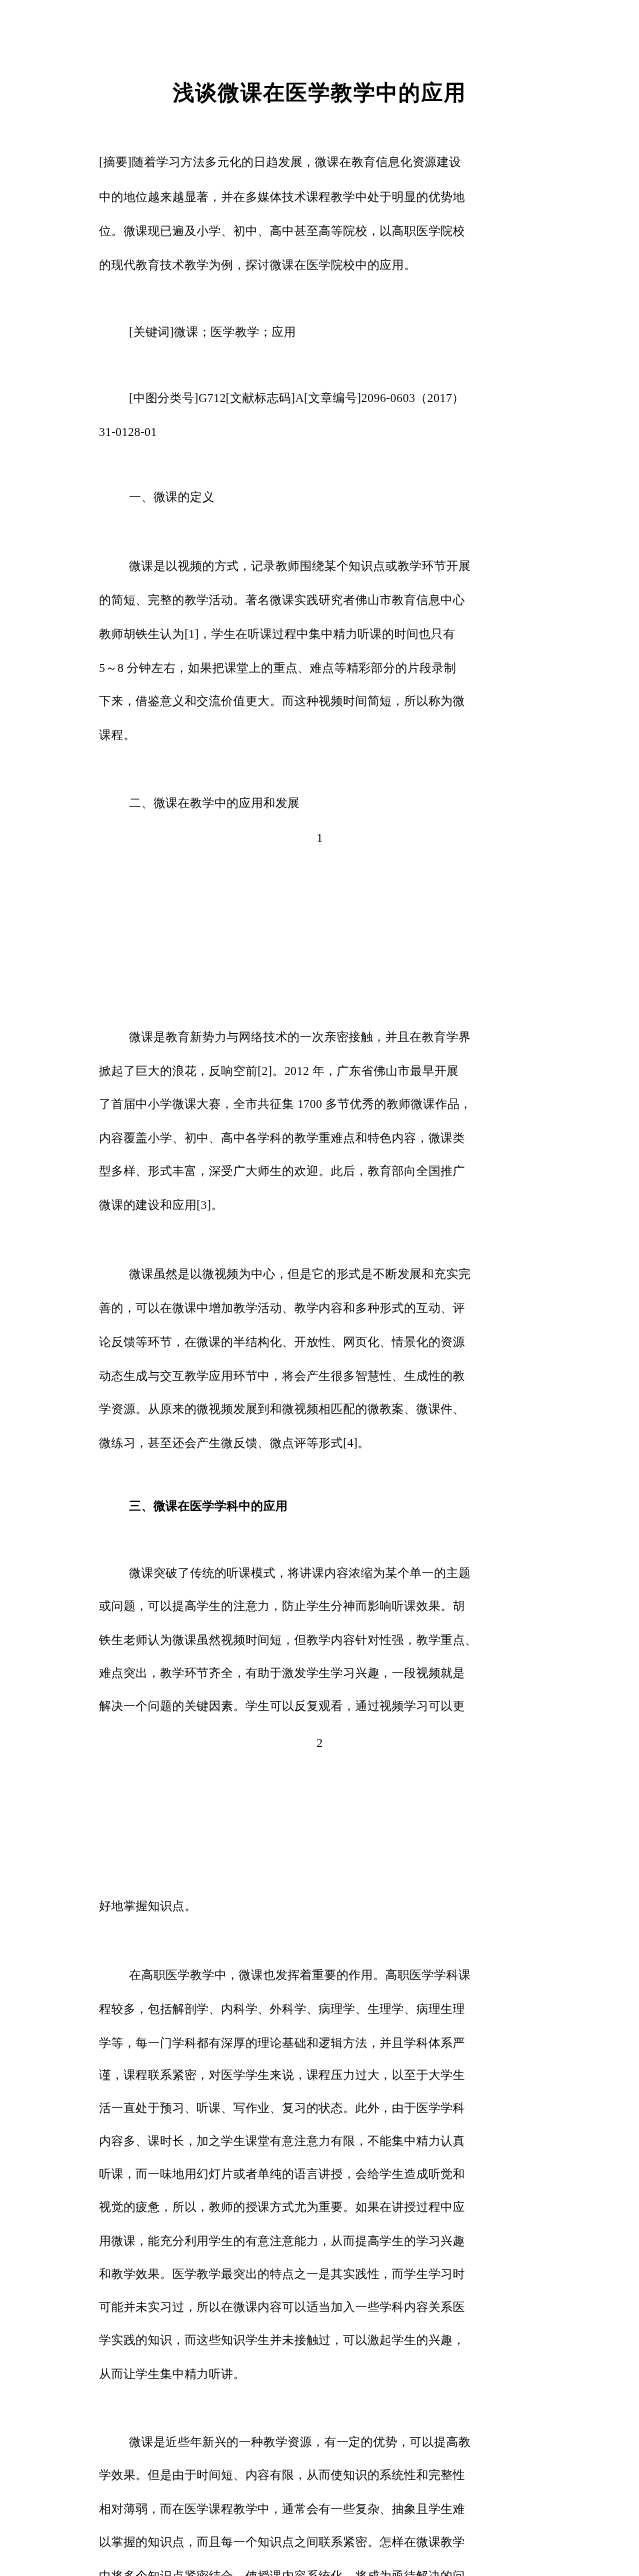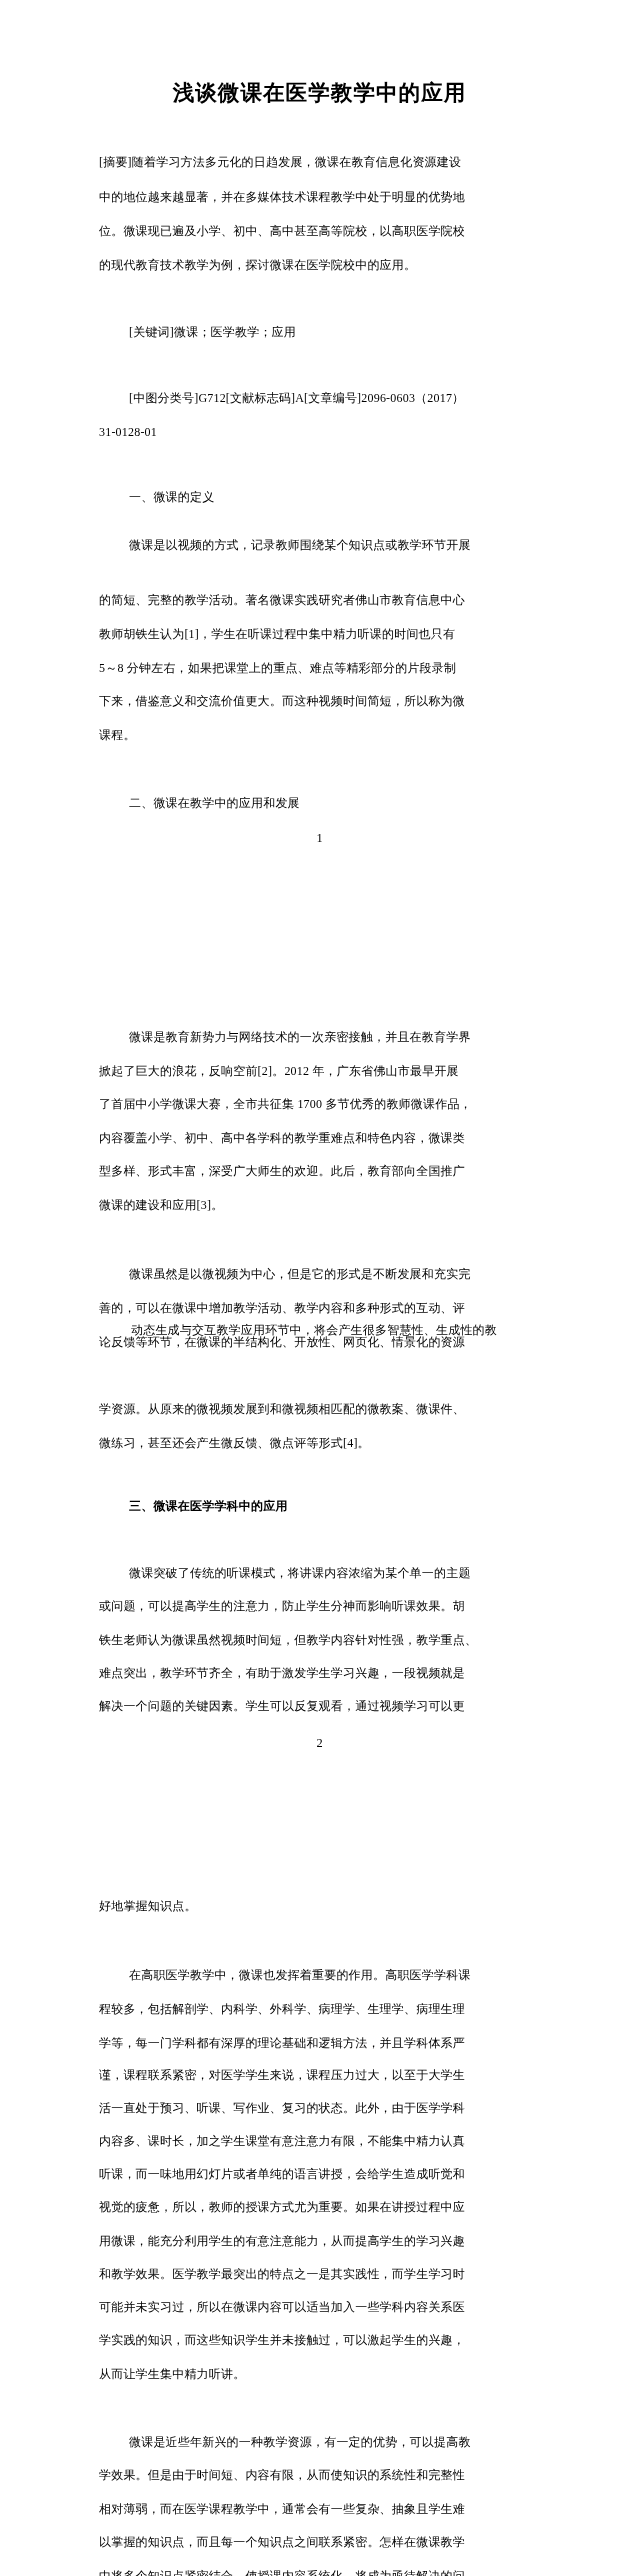--- a/index.html
+++ b/index.html
@@ -49,38 +49,38 @@
   <div class="doc-title">浅谈微课在医学教学中的应用</div>
   <div id="lines-root">
       <div class="line flush" style="top: 152px;">[摘要]随着学习方法多元化的日趋发展，微课在教育信息化资源建设</div>
       <div class="line flush" style="top: 187px;">中的地位越来越显著，并在多媒体技术课程教学中处于明显的优势地</div>
       <div class="line flush" style="top: 221px;">位。微课现已遍及小学、初中、高中甚至高等院校，以高职医学院校</div>
       <div class="line flush" style="top: 255px;">的现代教育技术教学为例，探讨微课在医学院校中的应用。</div>
       <div class="line indent" style="top: 322px; text-align: center;">[关键词]微课；医学教学；应用</div>
       <div class="line indent" style="top: 388px;">[中图分类号]G712[文献标志码]A[文章编号]2096-0603（2017）</div>
       <div class="line flush" style="top: 422px; text-align: right;">31-0128-01</div>
       <div class="line indent" style="top: 487px;">一、微课的定义</div>
-      <div class="line indent" style="top: 535px;">微课是以视频的方式，记录教师围绕某个知识点或教学环节开展</div>
+      <div class="line indent" style="top: 556px;">微课是以视频的方式，记录教师围绕某个知识点或教学环节开展</div>
       <div class="line flush" style="top: 590px;">的简短、完整的教学活动。著名微课实践研究者佛山市教育信息中心</div>
       <div class="line flush" style="top: 624px;">教师胡铁生认为[1]，学生在听课过程中集中精力听课的时间也只有</div>
       <div class="line flush" style="top: 658px;">5～8 分钟左右，如果把课堂上的重点、难点等精彩部分的片段录制</div>
       <div class="line flush" style="top: 691px;">下来，借鉴意义和交流价值更大。而这种视频时间简短，所以称为微</div>
       <div class="line flush" style="top: 725px;">课程。</div>
       <div class="line indent" style="top: 793px;">二、微课在教学中的应用和发展</div>
       <div class="line center pageno" style="top: 828px;">1</div>
       <div class="line indent" style="top: 1027px;">微课是教育新势力与网络技术的一次亲密接触，并且在教育学界</div>
       <div class="line flush" style="top: 1061px;">掀起了巨大的浪花，反响空前[2]。2012 年，广东省佛山市最早开展</div>
       <div class="line flush" style="top: 1094px;">了首届中小学微课大赛，全市共征集 1700 多节优秀的教师微课作品，</div>
       <div class="line flush" style="top: 1128px;">内容覆盖小学、初中、高中各学科的教学重难点和特色内容，微课类</div>
       <div class="line flush" style="top: 1161px;">型多样、形式丰富，深受广大师生的欢迎。此后，教育部向全国推广</div>
       <div class="line flush" style="top: 1195px;">微课的建设和应用[3]。</div>
       <div class="line indent" style="top: 1264px;">微课虽然是以微视频为中心，但是它的形式是不断发展和充实完</div>
       <div class="line flush" style="top: 1298px;">善的，可以在微课中增加教学活动、教学内容和多种形式的互动、评</div>
       <div class="line flush" style="top: 1332px;">论反馈等环节，在微课的半结构化、开放性、网页化、情景化的资源</div>
-      <div class="line flush" style="top: 1320px; margin-left: 32px;">动态生成与交互教学应用环节中，将会产生很多智慧性、生成性的教</div>
+      <div class="line flush" style="top: 1366px;">动态生成与交互教学应用环节中，将会产生很多智慧性、生成性的教</div>
       <div class="line flush" style="top: 1399px;">学资源。从原来的微视频发展到和微视频相匹配的微教案、微课件、</div>
       <div class="line flush" style="top: 1433px;">微练习，甚至还会产生微反馈、微点评等形式[4]。</div>
       <div class="line indent" style="top: 1496px; font-weight: bold;">三、微课在医学学科中的应用</div>
       <div class="line indent" style="top: 1563px;">微课突破了传统的听课模式，将讲课内容浓缩为某个单一的主题</div>
       <div class="line flush" style="top: 1596px;">或问题，可以提高学生的注意力，防止学生分神而影响听课效果。胡</div>
       <div class="line flush" style="top: 1630px;">铁生老师认为微课虽然视频时间短，但教学内容针对性强，教学重点、</div>
       <div class="line flush" style="top: 1663px;">难点突出，教学环节齐全，有助于激发学生学习兴趣，一段视频就是</div>
       <div class="line flush" style="top: 1696px;">解决一个问题的关键因素。学生可以反复观看，通过视频学习可以更</div>
       <div class="line center pageno" style="top: 1733px;">2</div>
       <div class="line flush" style="top: 1896px;">好地掌握知识点。</div>

